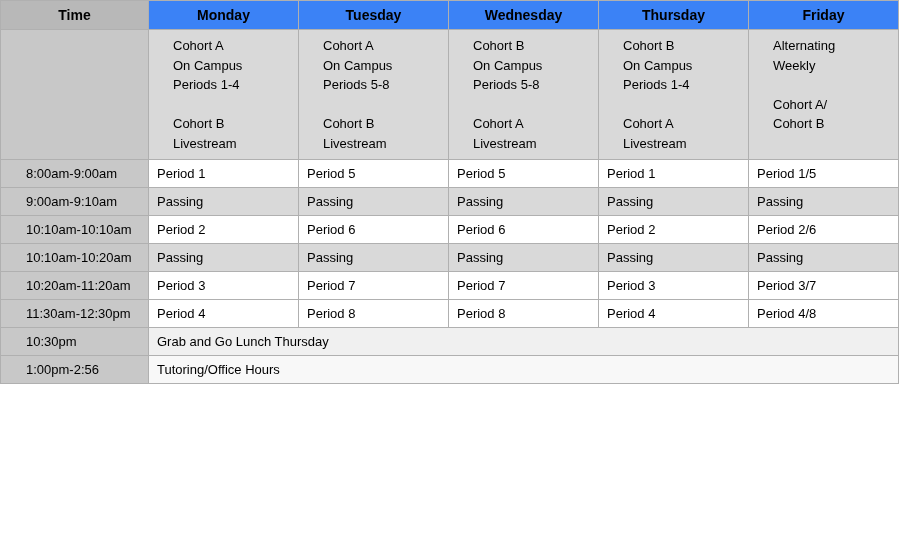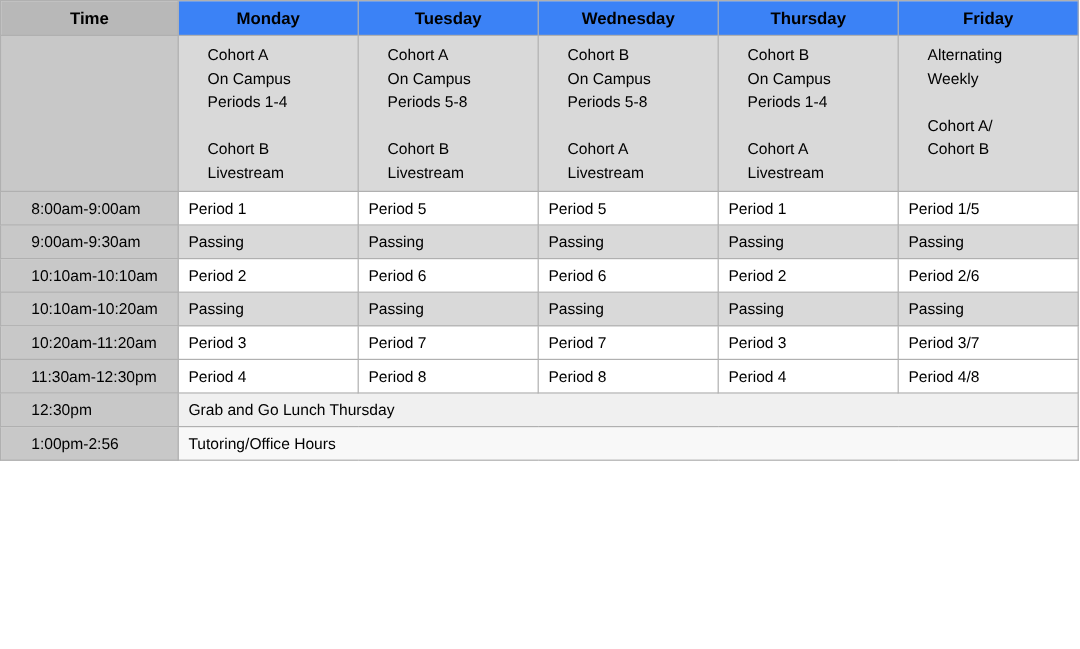--- a/index.html
+++ b/index.html
@@ -114,21 +114,21 @@
 
     <tr id="row-0" class="row-period">
       <td class="time-cell">8:00am-9:00am</td>
       <td>Period 1</td>
       <td>Period 5</td>
       <td>Period 5</td>
       <td>Period 1</td>
       <td>Period 1/5</td>
     </tr>
     <tr id="row-1" class="row-passing">
-      <td class="time-cell">9:00am-9:30am</td>
+      <td class="time-cell">9:00am-9:10am</td>
       <td>Passing</td>
       <td>Passing</td>
       <td>Passing</td>
       <td>Passing</td>
       <td>Passing</td>
     </tr>
     <tr id="row-2" class="row-period">
       <td class="time-cell">10:10am-10:10am</td>
       <td>Period 2</td>
       <td>Period 6</td>
@@ -155,21 +155,21 @@
     <tr id="row-6" class="row-period">
       <td class="time-cell">11:30am-12:30pm</td>
       <td>Period 4</td>
       <td>Period 8</td>
       <td>Period 8</td>
       <td>Period 4</td>
       <td>Period 4/8</td>
     </tr>
 
     <tr class="row-lunch">
-      <td class="time-cell" id="lunch-time">12:30pm</td>
+      <td class="time-cell" id="lunch-time">10:30pm</td>
       <td colspan="5" id="lunch-label">Grab and Go Lunch Thursday</td>
     </tr>
 
     <tr class="row-tutoring">
       <td class="time-cell" id="tutoring-time">1:00pm-2:56</td>
       <td colspan="5" id="tutoring-label">Tutoring/Office Hours</td>
     </tr>
   </tbody>
 </table>
 

